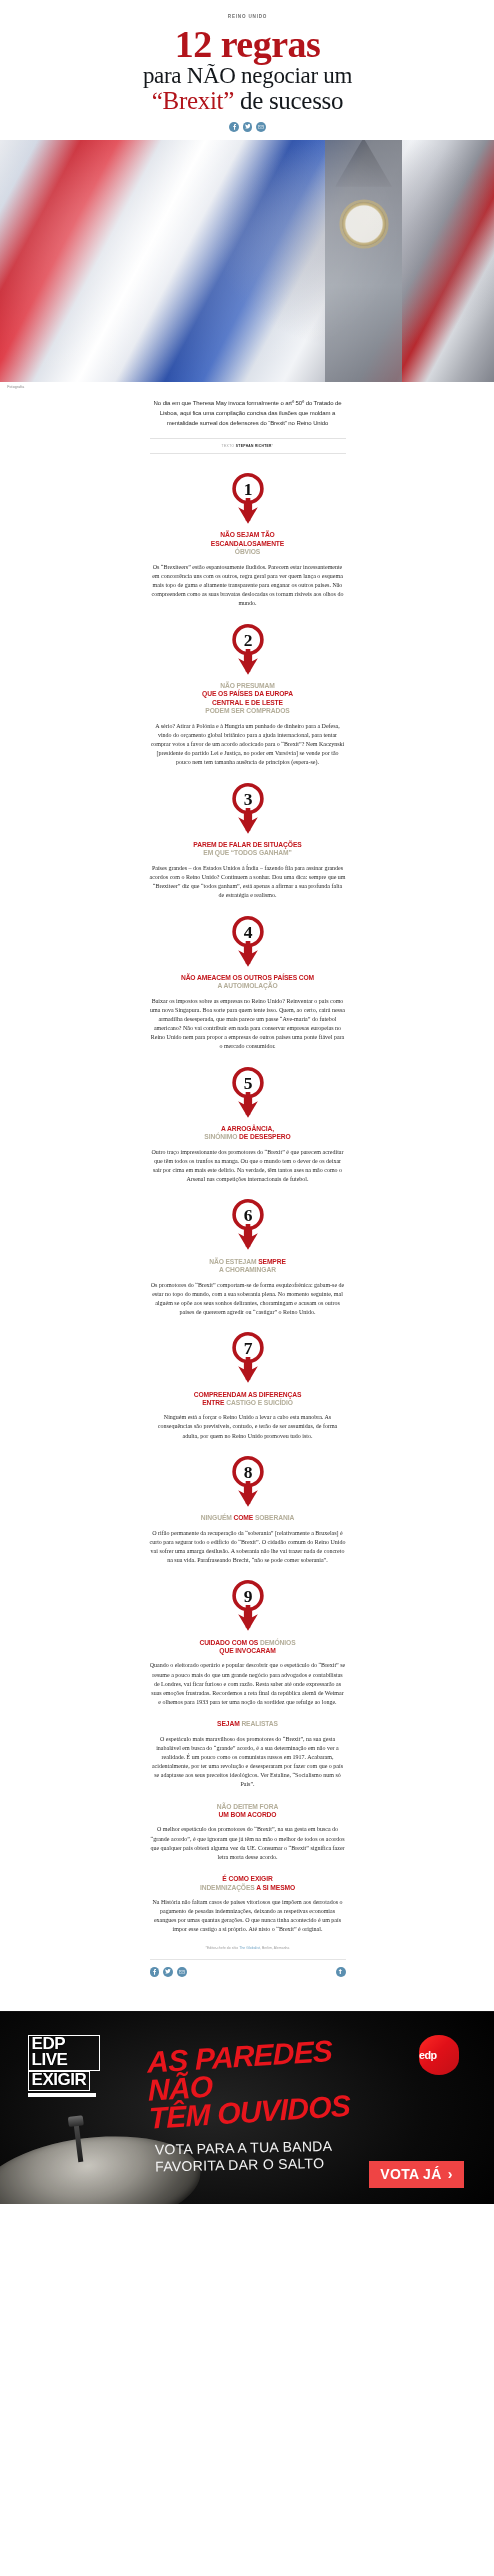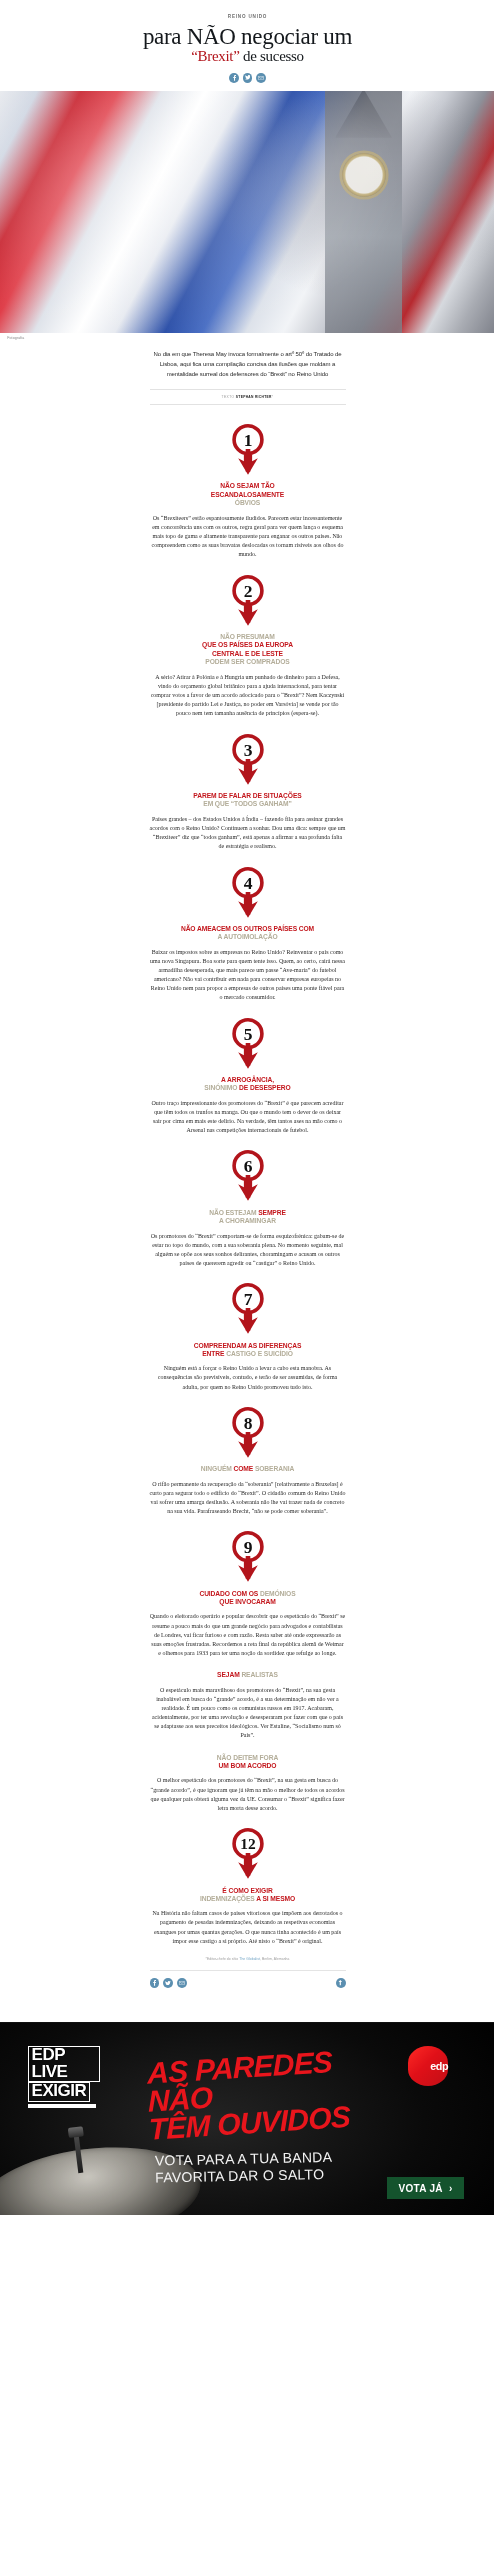--- a/index.html
+++ b/index.html
@@ -21,21 +21,21 @@
   }
   .headline { font-family:"Liberation Serif", serif; line-height:1.0; }
   .hl-1 {
     display:block; font-size:38px; font-weight:700; color:#B2141B;
     letter-spacing:-0.5px; margin-bottom:1px;
   }
   .hl-2 {
     display:block; font-size:23px; font-weight:400; color:#14181c;
     letter-spacing:-0.3px; margin-bottom:1px;
   }
-  .hl-3 { display:block; font-size:15px; font-weight:400; color:#14181c; letter-spacing:-0.3px; }
+  .hl-3 { display:block; font-size:25px; font-weight:400; color:#14181c; letter-spacing:-0.3px; }
   .hl-3 .red { color:#B2141B; }
 
   .share-row { display:flex; justify-content:center; gap:3.6px; margin:9.3px 0 8.2px; }
   .share-row.bottom { justify-content:flex-start; margin:0; gap:4.1px; }
   .sbtn {
     width:9.8px; height:9.8px; border-radius:50%;
     background:#5b8fb0; color:#fff;
     display:flex; align-items:center; justify-content:center;
     font-size:5.2px; font-weight:700; cursor:pointer;
     font-family:"Liberation Serif", serif;
@@ -179,45 +179,46 @@
     font-style:italic;
   }
   .ad .sub {
     position:absolute; left:155px; top:127px; width:242px;
     font-family:"Liberation Sans", sans-serif; font-weight:400;
     font-size:14px; line-height:1.18; color:#f2f2f2;
     letter-spacing:0.3px; text-transform:uppercase;
     transform:rotate(-1.2deg);
   }
   .ad .edp {
-    position:absolute; right:47px; top:23px;
+    position:absolute; right:36px; top:23px;
     width:40px; height:40px; border-radius:50% / 42%;
     background:linear-gradient(135deg,#ff2a25 0%,#e01018 45%,#c10f16 100%);
-    display:flex; align-items:center; justify-content:flex-end;
+    display:flex; align-items:center; justify-content:flex-start;
   }
   .ad .edp span {
     font-family:"Liberation Sans", sans-serif; font-weight:700;
     font-size:10.8px; color:#fff; letter-spacing:-0.5px;
   }
   .ad .cta {
     position:absolute; right:31px; bottom:15.5px;
-    background:#14532d; color:#fff; font-weight:700;
-    font-family:"Liberation Sans", sans-serif; font-size:10px;
+    background:#ef4444; color:#fff; font-weight:700;
+    font-family:"Liberation Sans", sans-serif; font-size:14px;
     letter-spacing:0.3px; padding:5.7px 11.3px; cursor:pointer;
     display:flex; align-items:center; gap:6.2px;
   }
 </style>
 </head>
 <body>
 
 <div class="page">
 
   <div class="masthead">
     <div class="kicker">REINO UNIDO</div>
     <h1 class="headline">
+      <span class="hl-1">12 regras</span>
       <span class="hl-2">para NÃO negociar um</span>
       <span class="hl-3"><span class="red">“Brexit”</span><span> de sucesso</span></span>
     </h1>
 
     <div class="share-row">
       <div class="sbtn">
         <svg width="3.1" height="5.7" viewBox="0 0 6 11">
             <path fill="#fff" d="M4 11V6h1.5L5.8 4H4V3c0-.6.2-.9 1-.9h.9V.1C5.6.05 5 0 4.4 0 2.9 0 2 .9 2 2.6V4H.5v2H2v5z"></path>
           </svg>
       </div>
@@ -396,28 +397,20 @@
           <p class="rbody">O espetáculo mais maravilhoso dos promotores do “Brexit”, na sua gesta inabalável em busca do “grande” acordo, é a sua determinação em não ver a realidade. É um pouco como os comunistas russos em 1917. Acabaram, acidentalmente, por ter uma revolução e desesperaram por fazer com que o país se adaptasse aos seus preceitos ideológicos. Ver Estaline, “Socialismo num só País”.</p>
         </div>
         <div class="rule">
           <h2 class="rtitle">
             <span class="ln"><span class="gray">NÃO DEITEM FORA</span></span>
             <span class="ln"><span class="red">UM BOM ACORDO</span></span>
           </h2>
           <p class="rbody">O melhor espetáculo dos promotores do “Brexit”, na sua gesta em busca do “grande acordo”, é que ignoram que já têm na mão o melhor de todos os acordos que qualquer país obterá alguma vez da UE. Consumar o “Brexit” significa fazer letra morta desse acordo.</p>
         </div>
         <div class="rule">
-          <div class="marker">
-            <svg width="34" height="54" viewBox="0 0 66 104">
-              <circle cx="33" cy="34" r="27" fill="none" stroke="#B2141B" stroke-width="7"></circle>
-              <path d="M33 52 L33 96" stroke="#B2141B" stroke-width="9" fill="none"></path>
-              <path d="M14 70 L33 102 L52 70 L41 76 L41 62 L25 62 L25 76 Z" fill="#B2141B"></path>
-              <text class="num" x="33" y="45" text-anchor="middle" font-size="30">12</text>
-            </svg>
-          </div>
           <h2 class="rtitle">
             <span class="ln"><span class="red">É COMO EXIGIR</span></span>
             <span class="ln"><span class="gray">INDEMNIZAÇÕES  </span><span class="red">A SI MESMO</span></span>
           </h2>
           <p class="rbody">Na História não faltam casos de países vitoriosos que impõem aos derrotados o pagamento de pesadas indemnizações, deixando as respetivas economias exangues por umas quantas gerações. O que nunca tinha acontecido é um país impor esse castigo a si próprio. Até nisto o “Brexit” é original.</p>
         </div>
       </div>
 
     <div class="footnote"><span>*Editor-chefe do sítio </span><a href="#">The Globalist</a><span>, Berlim, Alemanha</span></div>
 

